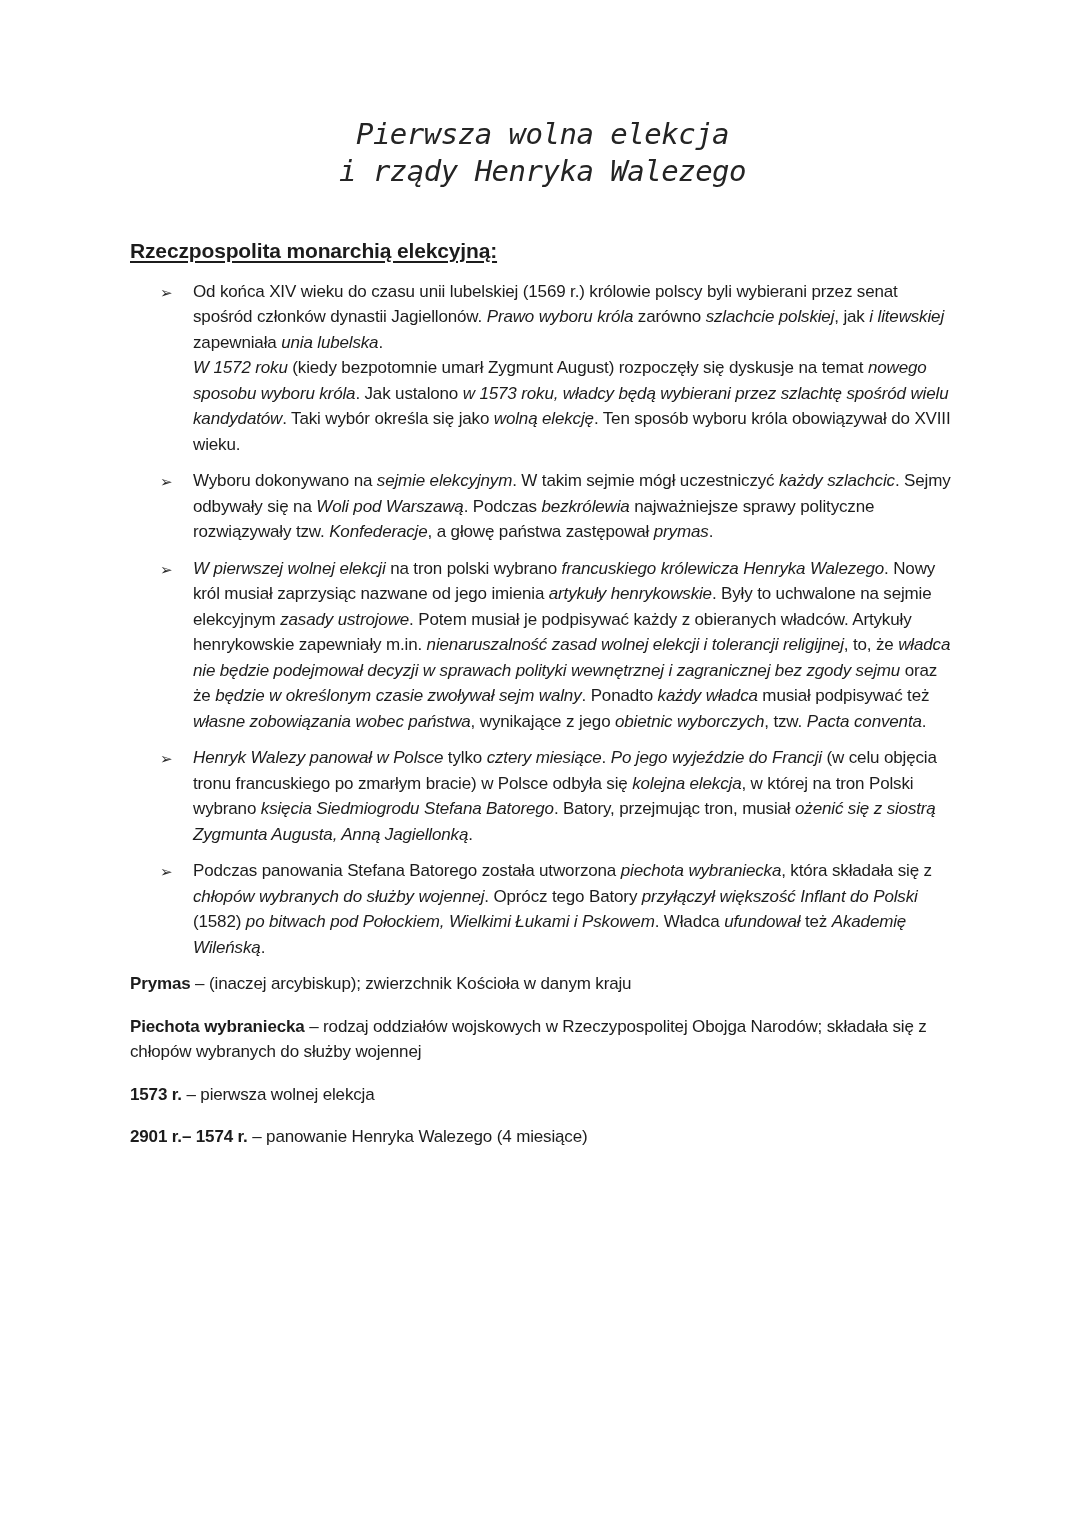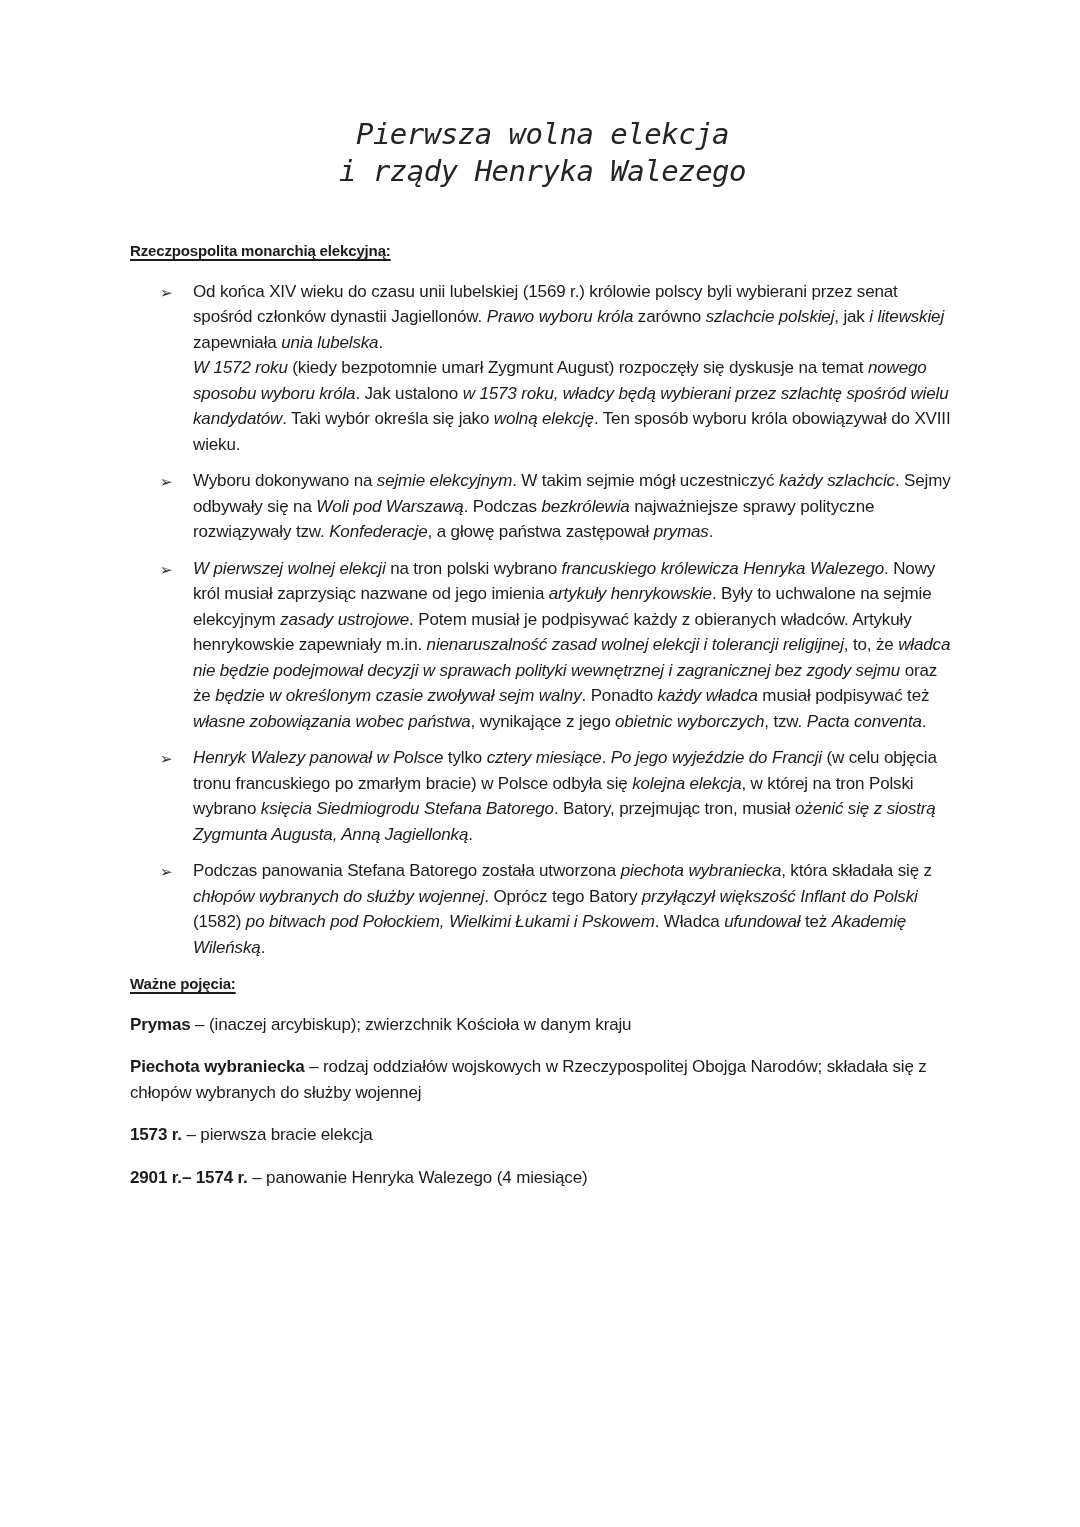--- a/index.html
+++ b/index.html
@@ -27,21 +27,21 @@
     color: #242424;
     letter-spacing: -0.5px;
     white-space: nowrap;
   }
   .body-text {
     font-size: 17px;
     line-height: 25.5px;
     letter-spacing: -0.15px;
   }
   .section-heading {
-    font-size: 15px;
+    font-size: 21px;
     line-height: 25.5px;
     letter-spacing: -0.15px;
     text-decoration: underline;
     text-underline-offset: 3px;
     text-decoration-thickness: 1.5px;
     margin: 0 0 15px 0;
   }
   .heading-intro { margin-top: 48px; }
   .heading-mid   { margin-top: 8px; }
   .bullet-list {
@@ -98,22 +98,21 @@
     <li class="bullet-item">
       <span class="bullet-marker">➢</span>
       <span><span style="font-style: italic;">Henryk Walezy panował w Polsce</span><span> tylko </span><span style="font-style: italic;">cztery miesiące</span><span>. </span><span style="font-style: italic;">Po jego wyjeździe do Francji</span><span> (w celu objęcia tronu francuskiego po zmarłym bracie) w Polsce odbyła się </span><span style="font-style: italic;">kolejna elekcja</span><span>, w której na tron Polski wybrano </span><span style="font-style: italic;">księcia Siedmiogrodu Stefana Batorego</span><span>. Batory, przejmując tron, musiał </span><span style="font-style: italic;">ożenić się z siostrą Zygmunta Augusta, Anną Jagiellonką</span><span>.</span></span>
     </li>
     <li class="bullet-item">
       <span class="bullet-marker">➢</span>
       <span><span>Podczas panowania Stefana Batorego została utworzona </span><span style="font-style: italic;">piechota wybraniecka</span><span>, która składała się z </span><span style="font-style: italic;">chłopów wybranych do służby wojennej</span><span>. Oprócz tego Batory </span><span style="font-style: italic;">przyłączył większość Inflant do Polski</span><span> (1582) </span><span style="font-style: italic;">po bitwach pod Połockiem, Wielkimi Łukami i Pskowem</span><span>. Władca </span><span style="font-style: italic;">ufundował</span><span> też </span><span style="font-style: italic;">Akademię Wileńską</span><span>.</span></span>
     </li>
   </ul>
 
-  <h2 class="section-heading heading-mid">Ważne pojęcia:</h2>
 
   <p class="term-paragraph body-text"><span style="font-weight: bold;">Prymas</span><span> – (inaczej arcybiskup); zwierzchnik Kościoła w danym kraju</span></p>
   <p class="term-paragraph body-text"><span style="font-weight: bold;">Piechota wybraniecka</span><span> – rodzaj oddziałów wojskowych w Rzeczypospolitej Obojga Narodów; składała się z chłopów wybranych do służby wojennej</span></p>
 
 
-  <p class="date-paragraph body-text"><span style="font-weight: bold;">1573 r.</span><span> – pierwsza bracie elekcja</span></p>
+  <p class="date-paragraph body-text"><span style="font-weight: bold;">1573 r.</span><span> – pierwsza wolnej elekcja</span></p>
   <p class="date-paragraph body-text"><span style="font-weight: bold;">2901 r.– 1574 r.</span><span> – panowanie Henryka Walezego (4 miesiące)</span></p>
 
 </div>
 
 </body></html>

